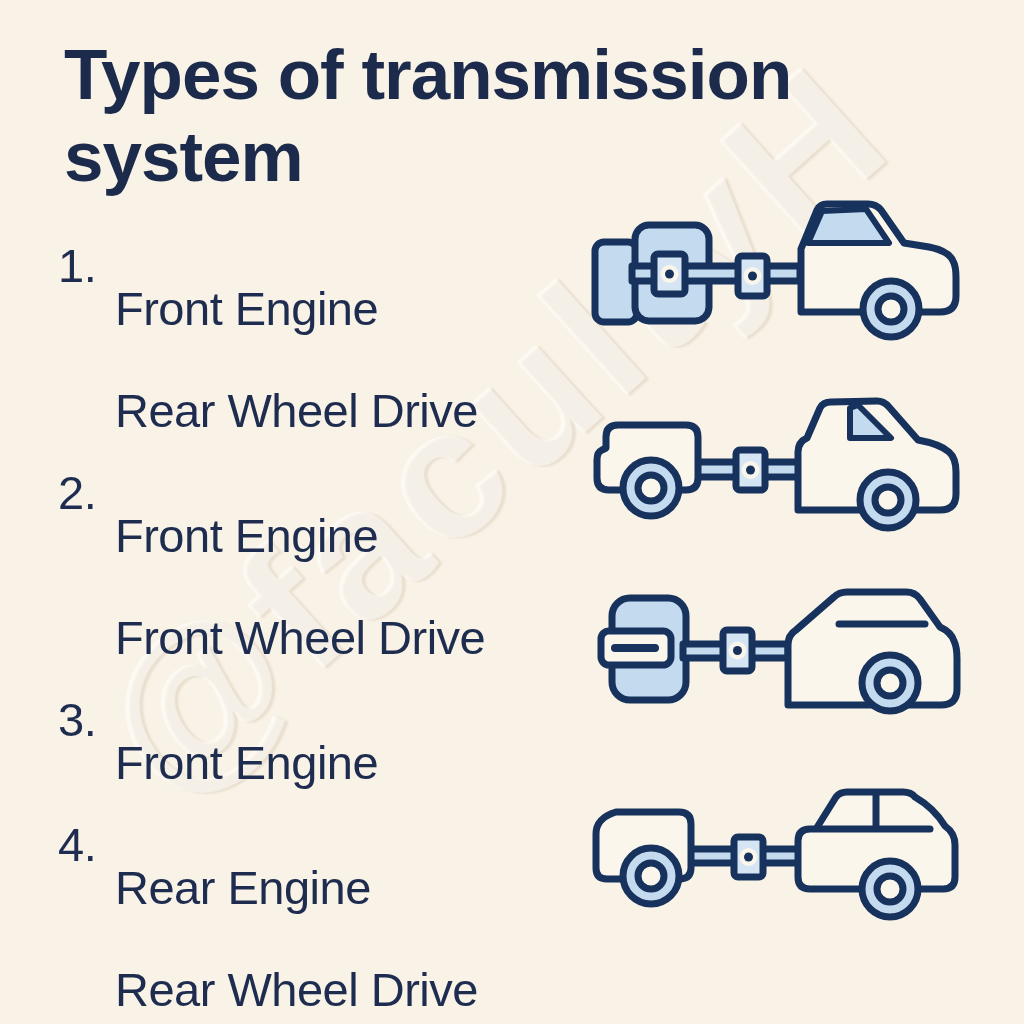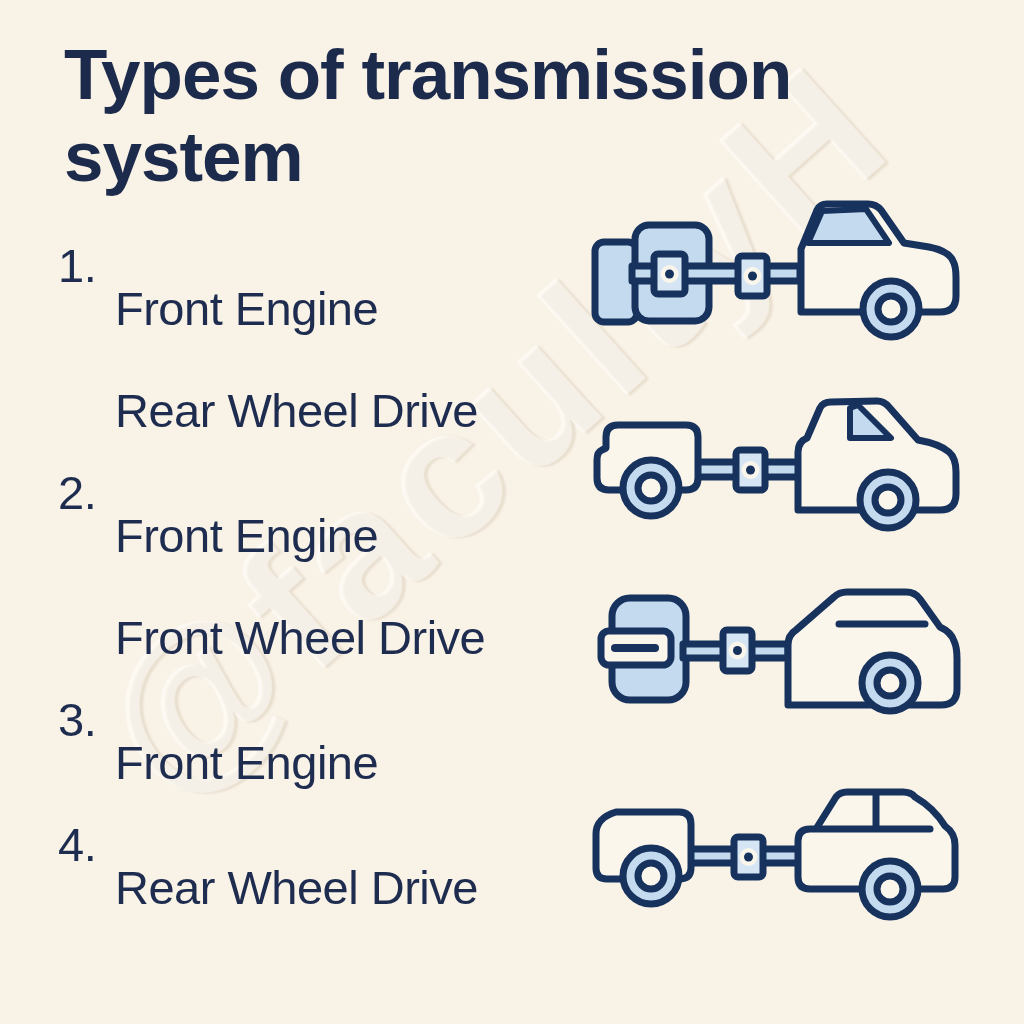--- a/index.html
+++ b/index.html
@@ -65,20 +65,21 @@
     </li>
     <li class="item">
       <span class="num">3.</span>
       <span class="lines">
         <span>Front Engine</span>
       </span>
     </li>
     <li class="item">
       <span class="num">4.</span>
       <span class="lines">
+        <span>Rear Engine</span>
         <span>Rear Wheel Drive</span>
       </span>
     </li>
   </ol>
 
   <svg class="fig fig1" viewBox="0 0 380 155" aria-label="Front Engine Rear Wheel Drive diagram">
     <rect x="7" y="45" width="42" height="80" rx="9" class="fB sN"></rect>
     <rect x="47" y="28" width="74" height="96" rx="14" class="fB sN"></rect>
     <rect x="44" y="69" width="168" height="15" class="fB sN"></rect>
     <rect x="66" y="57" width="31" height="40" rx="4" class="fL sN"></rect>

